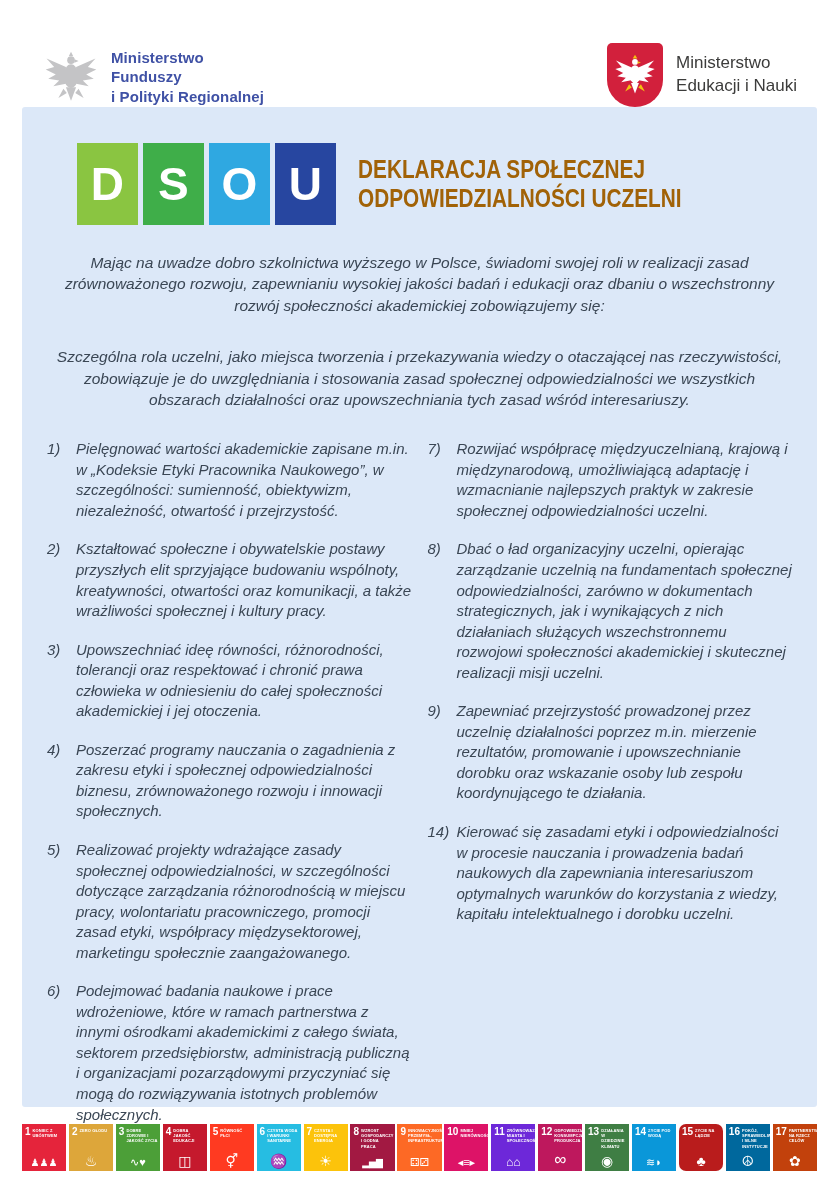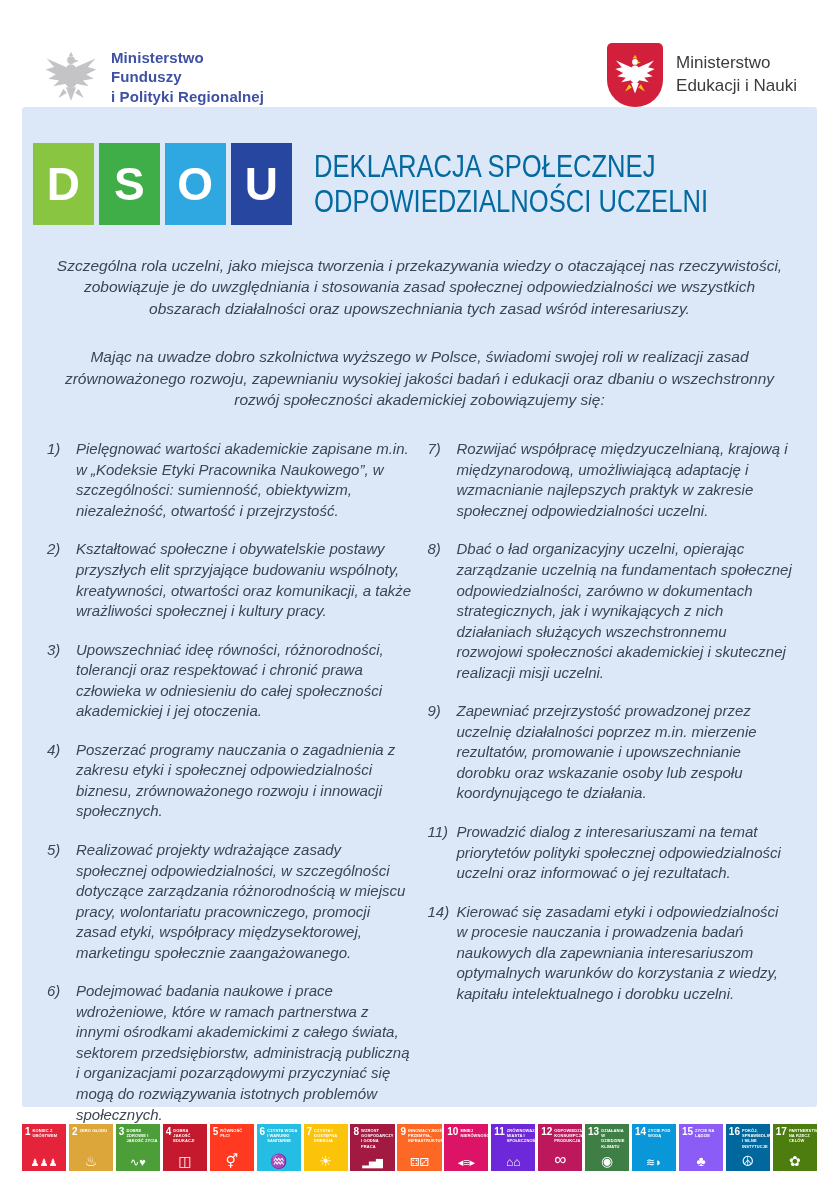--- a/index.html
+++ b/index.html
@@ -53,21 +53,21 @@
   .logo-row {
     display:flex; justify-content:center; align-items:center; gap:22px;
   }
   .dsou-tiles { display:flex; gap:5px; }
   .dsou-tile {
     width:61px; height:82px;
     display:flex; align-items:center; justify-content:center;
     color:#ffffff; font-weight:bold; font-size:46px;
   }
   .doc-title {
-    color:#0369a1; font-weight:normal; font-size:32px;
+    color:#a16207; font-weight:bold; font-size:26px;
     line-height:1.1; letter-spacing:0px; text-transform:uppercase;
   }
   .doc-title .t-line {
     display:inline-block;
     transform:scaleX(0.8);
     transform-origin:left center;
     white-space:nowrap;
   }
 
   
@@ -186,22 +186,22 @@
       <div class="dsou-tile" style="background: rgb(63, 174, 73);">S</div>
       <div class="dsou-tile" style="background: rgb(47, 168, 225);">O</div>
       <div class="dsou-tile" style="background: rgb(39, 70, 160);">U</div>
     </div>
     <h1 class="doc-title">
       <span class="t-line">DEKLARACJA SPOŁECZNEJ</span><br>
       <span class="t-line">ODPOWIEDZIALNOŚCI UCZELNI</span>
     </h1>
   </div>
 
+  <p class="intro-p p2">Mając na uwadze dobro szkolnictwa wyższego w Polsce, świadomi swojej roli w realizacji zasad zrównoważonego rozwoju, zapewnianiu wysokiej jakości badań i edukacji oraz dbaniu o wszechstronny rozwój społeczności akademickiej zobowiązujemy się:</p>
   <p class="intro-p p1">Szczególna rola uczelni, jako miejsca tworzenia i przekazywania wiedzy o otaczającej nas rzeczywistości, zobowiązuje je do uwzględniania i stosowania zasad społecznej odpowiedzialności we wszystkich obszarach działalności oraz upowszechniania tych zasad wśród interesariuszy.</p>
-  <p class="intro-p p2">Mając na uwadze dobro szkolnictwa wyższego w Polsce, świadomi swojej roli w realizacji zasad zrównoważonego rozwoju, zapewnianiu wysokiej jakości badań i edukacji oraz dbaniu o wszechstronny rozwój społeczności akademickiej zobowiązujemy się:</p>
 
   <div class="columns">
     <div class="col">
       <div class="decl-item">
         <span class="decl-num">1)</span>
         <span class="decl-text">Pielęgnować wartości akademickie zapisane m.in. w „Kodeksie Etyki Pracownika Naukowego”, w szczególności: sumienność, obiektywizm, niezależność, otwartość i przejrzystość.</span>
       </div>
       <div class="decl-item">
         <span class="decl-num">2)</span>
         <span class="decl-text">Kształtować  społeczne i obywatelskie postawy przyszłych elit sprzyjające budowaniu wspólnoty, kreatywności, otwartości oraz komunikacji, a także wrażliwości społecznej i kultury pracy.</span>
@@ -231,24 +231,20 @@
       </div>
       <div class="decl-item">
         <span class="decl-num">8)</span>
         <span class="decl-text">Dbać o ład organizacyjny uczelni, opierając zarządzanie uczelnią na fundamentach społecznej odpowiedzialności, zarówno w dokumentach strategicznych, jak i wynikających z nich działaniach służących wszechstronnemu rozwojowi społeczności akademickiej i skutecznej realizacji misji uczelni.</span>
       </div>
       <div class="decl-item">
         <span class="decl-num">9)</span>
         <span class="decl-text">Zapewniać przejrzystość prowadzonej przez uczelnię działalności poprzez m.in. mierzenie rezultatów, promowanie i upowszechnianie dorobku oraz wskazanie osoby lub zespołu koordynującego te działania.</span>
       </div>
       <div class="decl-item">
-        <span class="decl-num">11)</span>
-        <span class="decl-text">Prowadzić dialog z interesariuszami na temat priorytetów polityki społecznej odpowiedzialności uczelni oraz informować o jej rezultatach.</span>
-      </div>
-      <div class="decl-item">
         <span class="decl-num">14)</span>
         <span class="decl-text">Kierować się zasadami etyki i odpowiedzialności w procesie nauczania i prowadzenia badań naukowych dla zapewniania interesariuszom optymalnych warunków do korzystania z wiedzy, kapitału intelektualnego i dorobku uczelni.</span>
       </div>
     </div>
   </div>
 </main>
 
 <footer class="sdg-strip">
   <div class="sdg-tile" style="background: rgb(229, 36, 59);">
     <div class="sdg-head">
@@ -341,34 +337,34 @@
       </div>
     <div class="sdg-glyph">◉</div>
   </div>
   <div class="sdg-tile" style="background: rgb(10, 151, 217);">
     <div class="sdg-head">
         <span class="sdg-num">14</span>
         <span class="sdg-label">ŻYCIE POD WODĄ</span>
       </div>
     <div class="sdg-glyph" style="font-size:11px">≋◗</div>
   </div>
-  <div class="sdg-tile" style="background: #8b5cf6;">
+  <div class="sdg-tile" style="background: #b91c1c; border-radius: 7px;">
     <div class="sdg-head">
         <span class="sdg-num">15</span>
         <span class="sdg-label">ŻYCIE NA LĄDZIE</span>
       </div>
     <div class="sdg-glyph">♣</div>
   </div>
   <div class="sdg-tile" style="background: rgb(0, 104, 157);">
     <div class="sdg-head">
         <span class="sdg-num">16</span>
         <span class="sdg-label">POKÓJ, SPRAWIEDLIWOŚĆ I SILNE INSTYTUCJE</span>
       </div>
     <div class="sdg-glyph">☮</div>
   </div>
-  <div class="sdg-tile" style="background: #4d7c0f;">
+  <div class="sdg-tile" style="background: #c2410c;">
     <div class="sdg-head">
         <span class="sdg-num">17</span>
         <span class="sdg-label">PARTNERSTWA NA RZECZ CELÓW</span>
       </div>
     <div class="sdg-glyph">✿</div>
   </div>
 </footer>
 
 </body></html>

